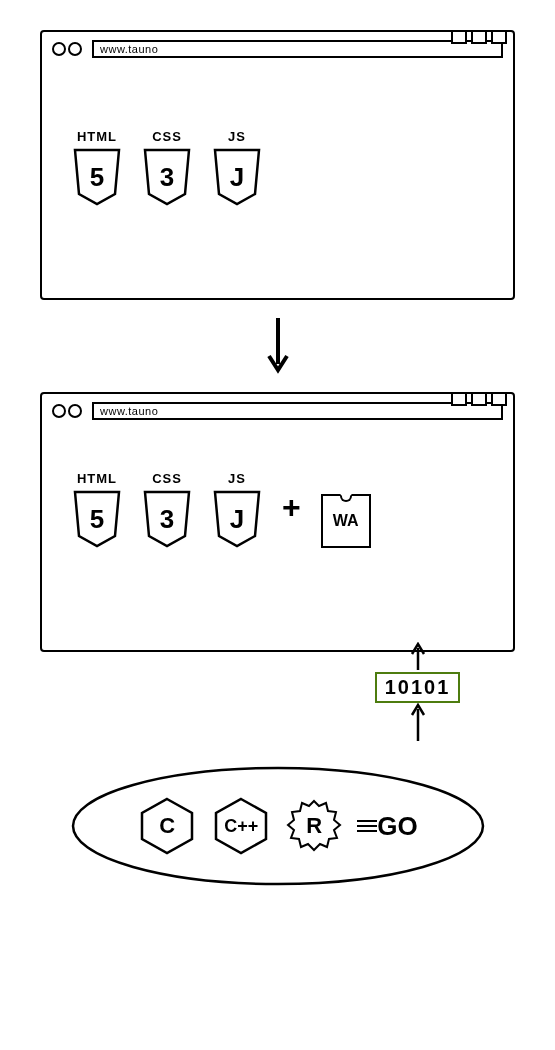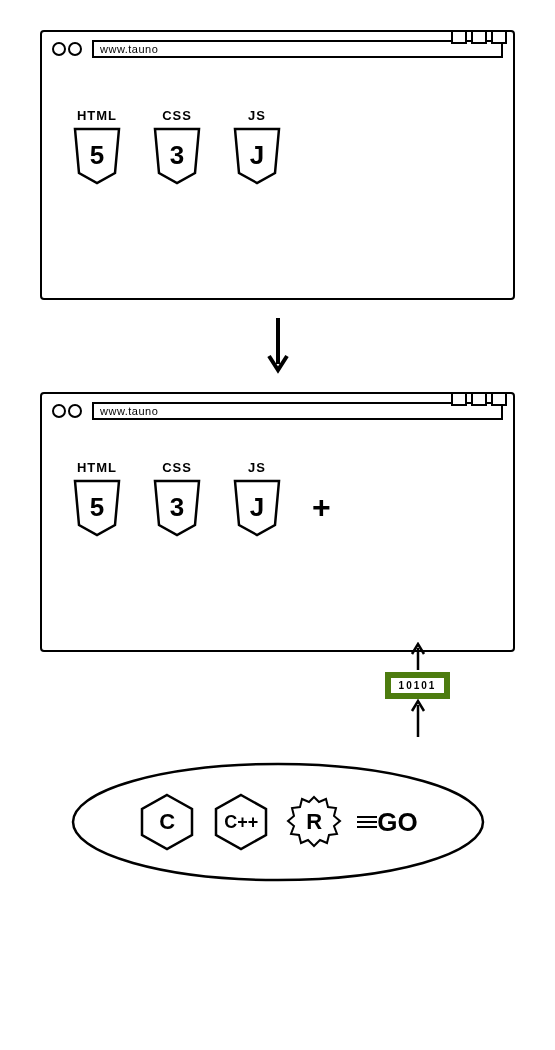--- a/index.html
+++ b/index.html
@@ -48,22 +48,22 @@
       right: 6px;
     }
     .win-sq {
       width: 16px; height: 14px;
       border: 2px solid #000;
       background: #fff;
     }
     .content {
       padding: 20px 30px 40px 30px;
       display: flex;
-      align-items: center;
-      gap: 30px;
+      align-items: flex-end;
+      gap: 20px;
     }
     .tech {
       display: flex;
       flex-direction: column;
       align-items: center;
     }
     .tech-label {
       font-size: 13px;
       font-weight: bold;
       margin-bottom: 4px;
@@ -108,23 +108,23 @@
       border: 2px solid #000;
       border-top: 2px solid #fff;
       border-radius: 0 0 6px 6px;
       background: #fff;
     }
     .arrow-down {
       text-align: center;
       margin: 16px 0 12px 0;
     }
     .binary-box {
-      border: 6px solid #4d7c0f;
+      border: 2px solid #4d7c0f;
       padding: 2px 8px;
-      font-size: 10px;
+      font-size: 20px;
       font-weight: bold;
       background: #fff;
       display: inline-block;
       letter-spacing: 2px;
     }
     .arrow-container {
       display: flex;
       flex-direction: column;
       align-items: center;
       position: relative;
@@ -280,20 +280,24 @@
     <div class="tech">
       <div class="tech-label">JS</div>
       <div class="shield">
         <svg width="50" height="58" viewBox="0 0 50 58">
             <path d="M3 2 L47 2 L43 46 L25 56 L7 46 Z" fill="none" stroke="#000" stroke-width="2.5"></path>
           </svg>
         <span class="shield-text">J</span>
       </div>
     </div>
     <div class="plus">+</div>
+    <div class="wa-box">
+      <span class="wa-notch"></span>
+      <span>WA</span>
+    </div>
   </div>
 </div>
 
 <div class="arrow-container">
   <svg width="20" height="30" viewBox="0 0 20 30" style="margin-top:-4px;">
     <line x1="10" y1="28" x2="10" y2="6" stroke="#000" stroke-width="2.5"></line>
     <path d="M4 12 L10 2 L16 12" fill="none" stroke="#000" stroke-width="2.5"></path>
   </svg>
   <div class="binary-box">10101</div>
   <svg width="20" height="40" viewBox="0 0 20 40">

